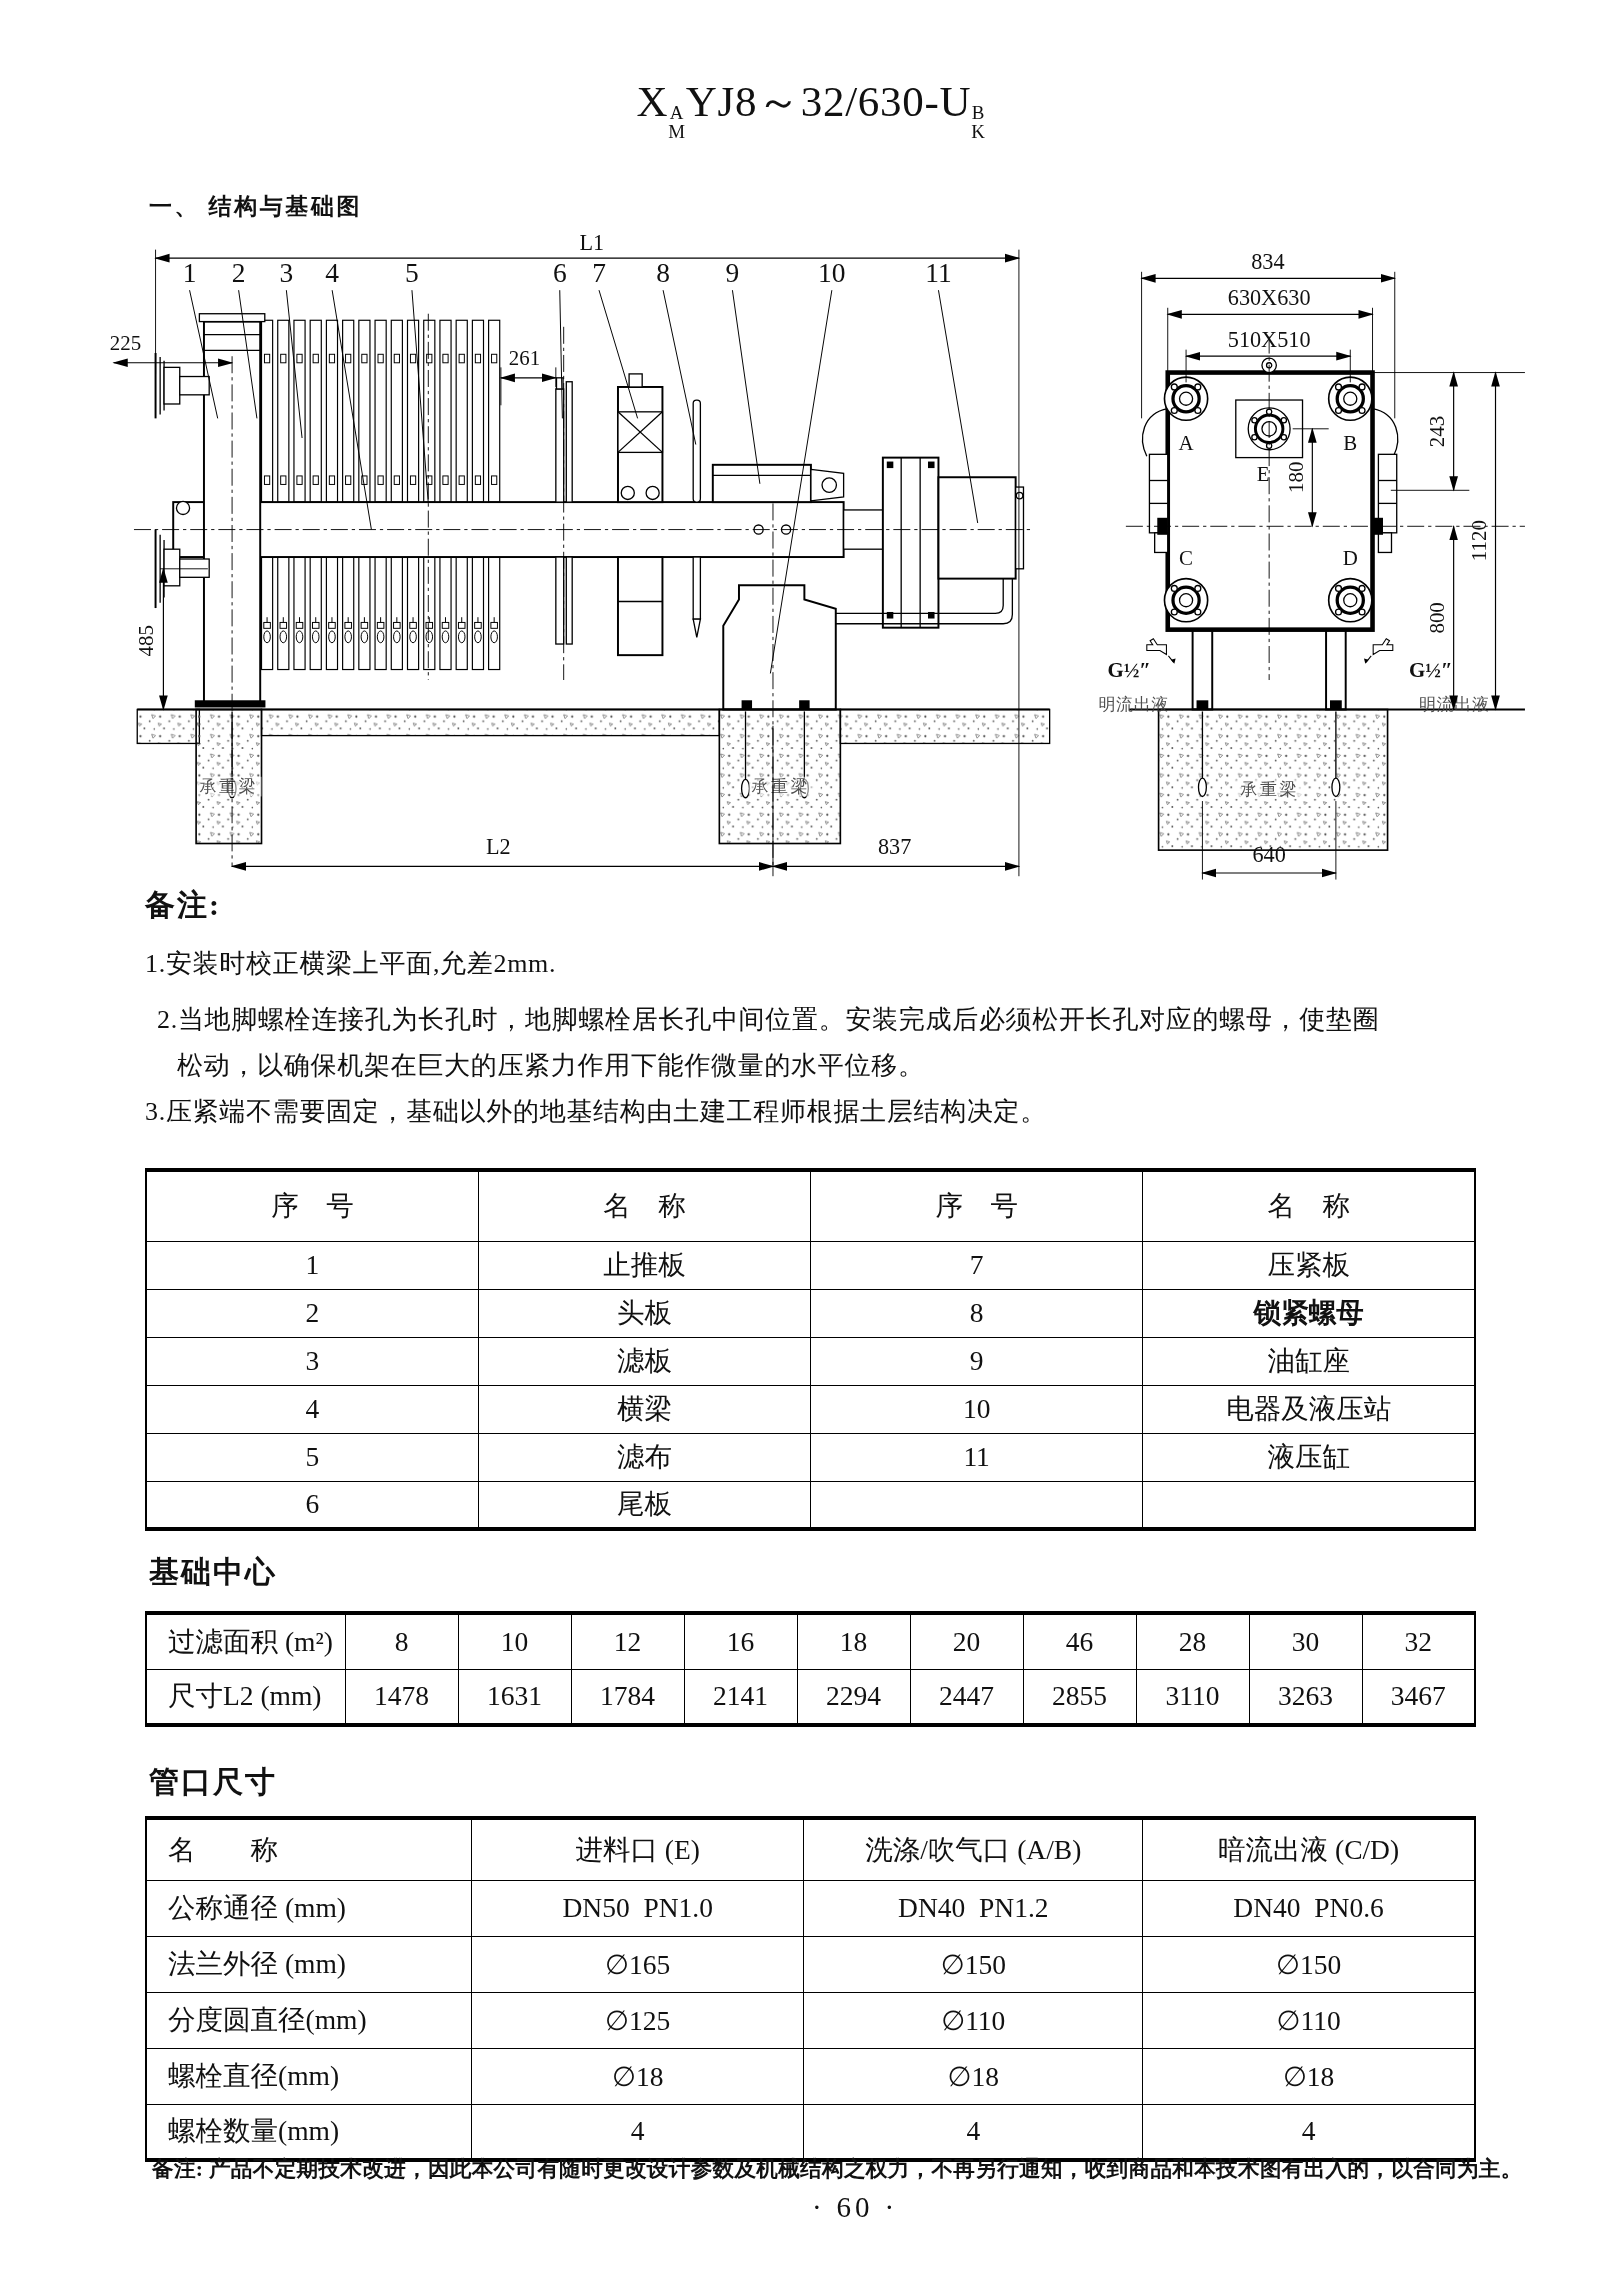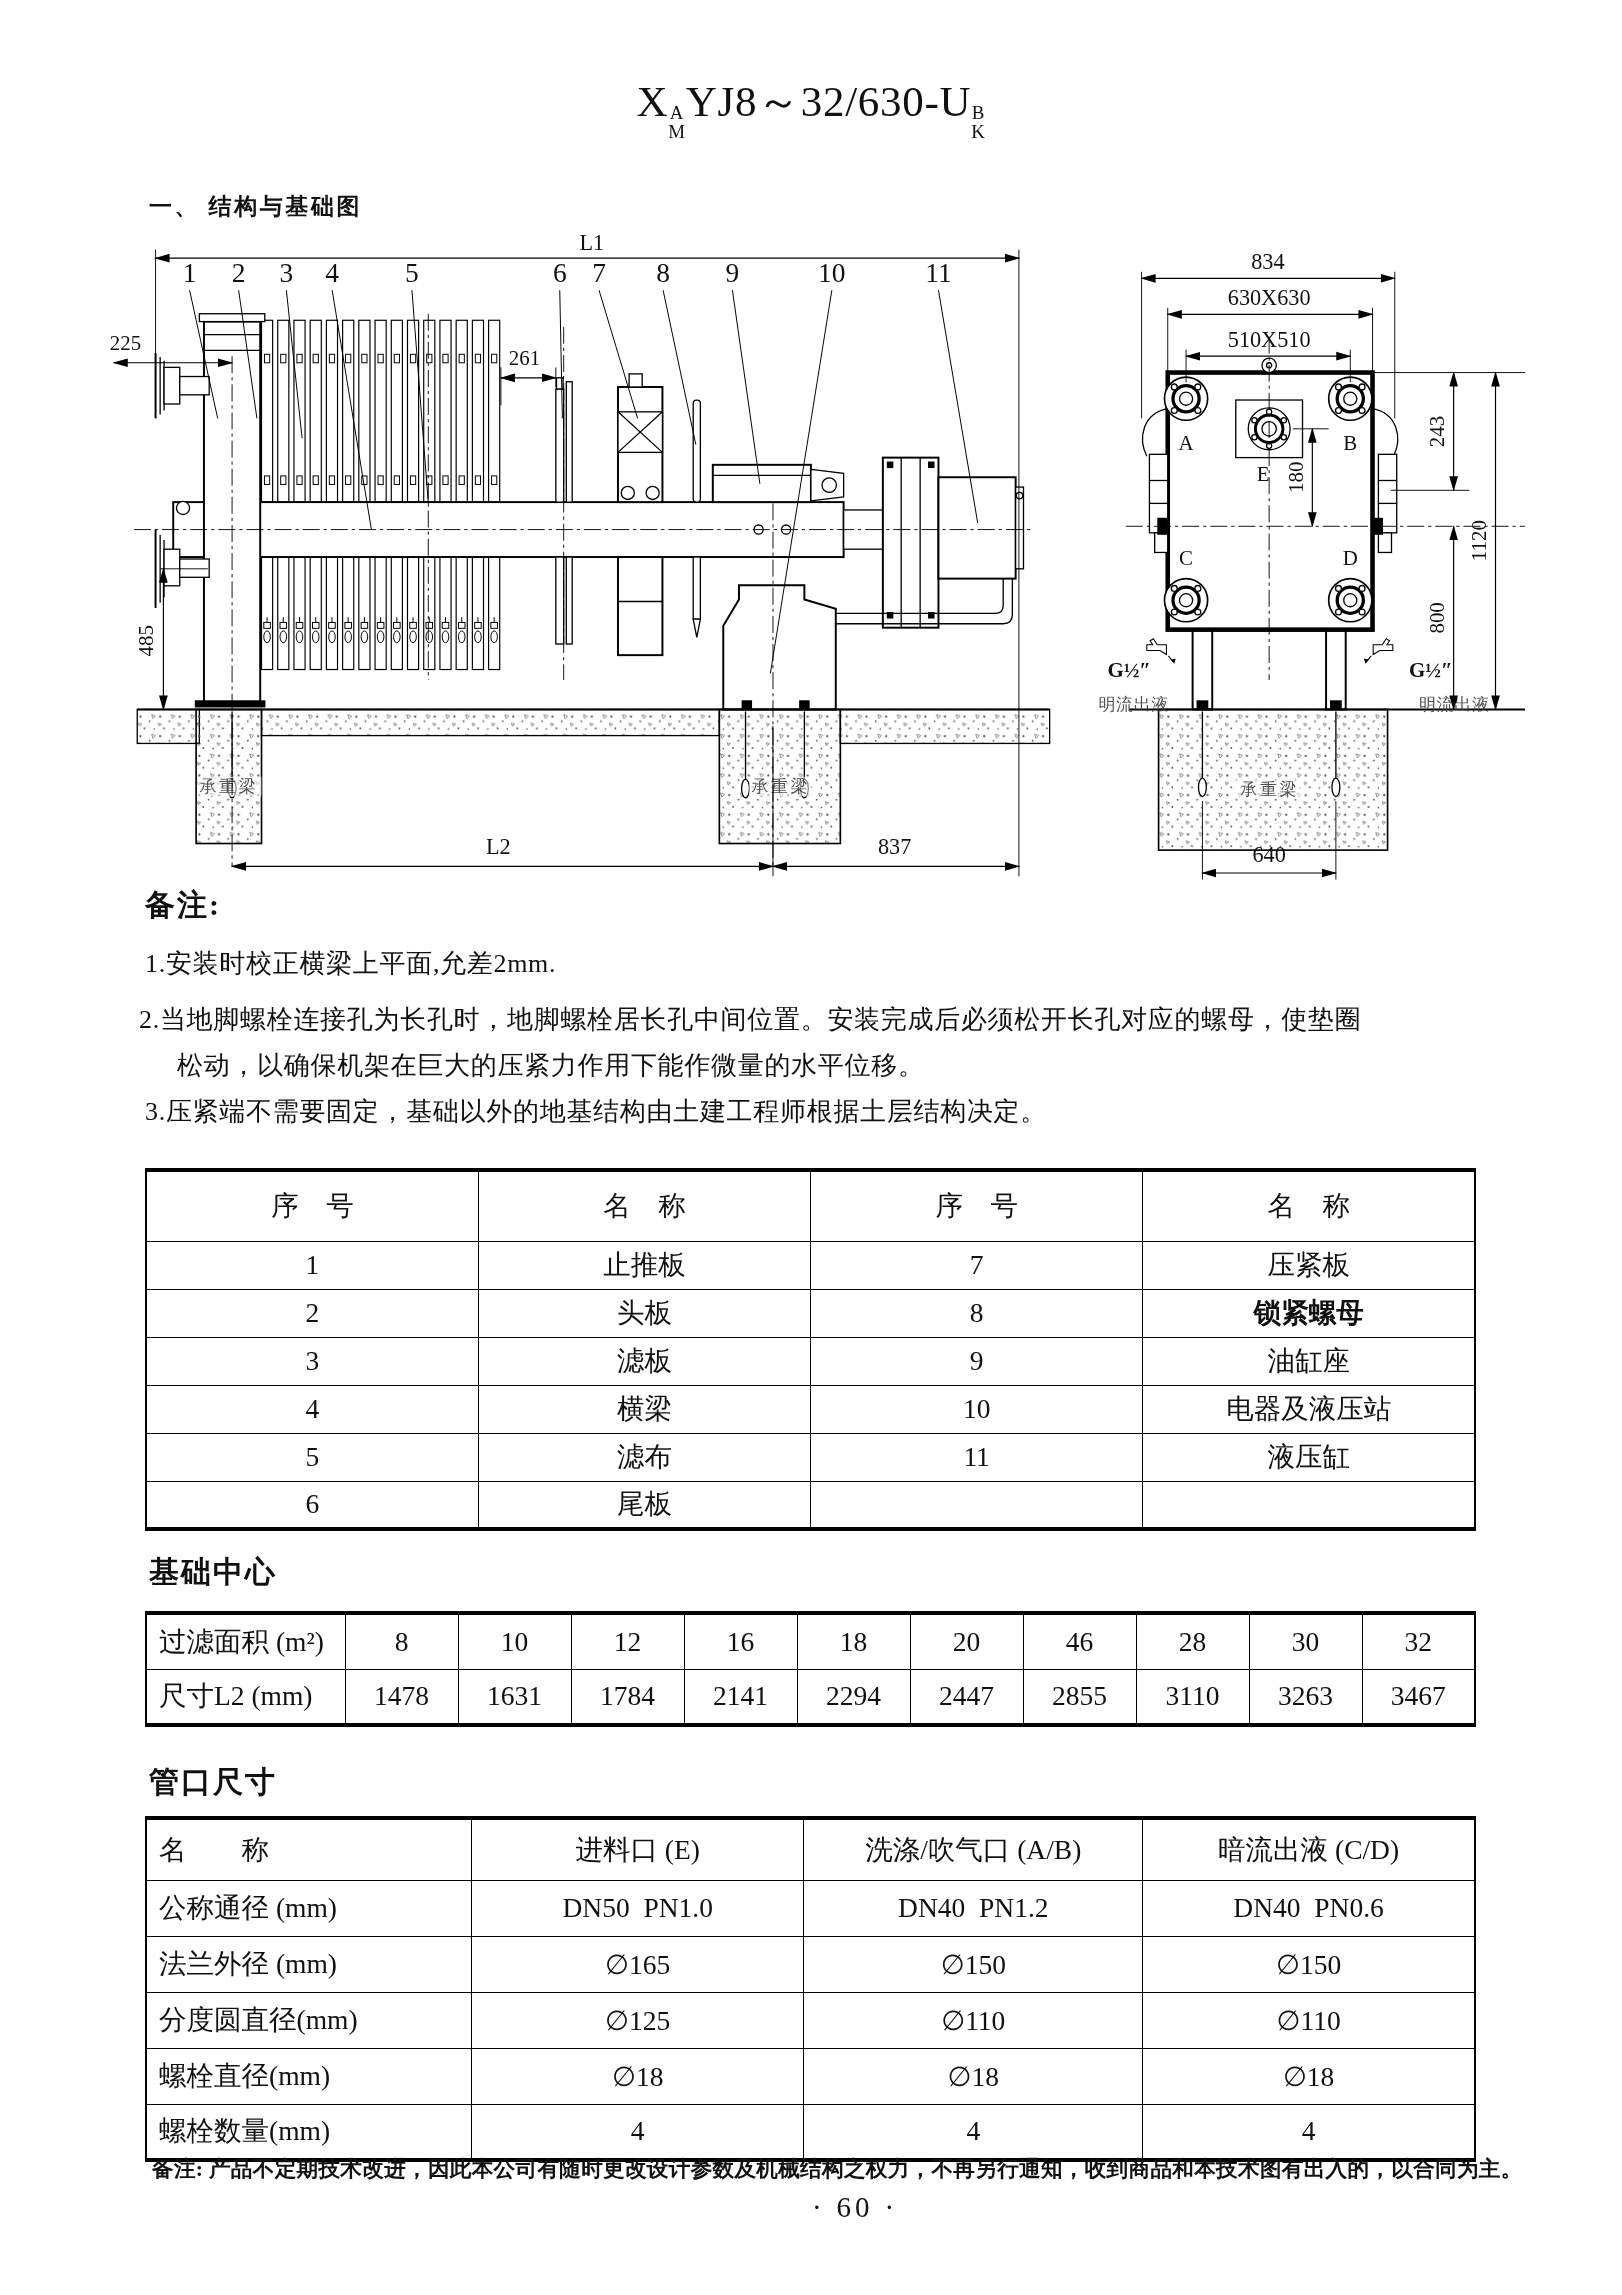--- a/index.html
+++ b/index.html
@@ -15,21 +15,21 @@
   .sec-head{left:149px;top:191px;font-size:23px;font-weight:700;letter-spacing:2.6px;}
   .blk-head{font-size:30px;font-weight:700;letter-spacing:2px;}
   .note-line{font-size:26px;letter-spacing:0.7px;white-space:pre;}
   .footer-note{left:152px;top:2154px;font-size:21.6px;font-weight:700;letter-spacing:0.3px;}
   .page-num{left:0;top:2191px;width:1622px;text-align:center;font-size:29px;letter-spacing:3.9px;padding-left:44px;}
   
   table{border-collapse:collapse;table-layout:fixed;background:#fff;}
   td,th{border:1.3px solid #000;font-weight:400;text-align:center;font-size:27.5px;
         font-family:"Liberation Serif","DejaVu Serif",serif;white-space:pre-wrap;padding:0 3.9px;box-sizing:border-box;}
   .tbl{border:2px solid #000;border-top:4.6px solid #000;border-bottom:4.6px solid #000;}
-  .lft{text-align:left;padding-left:12px;}
+  .lft{text-align:left;padding-left:21px;}
   .b{font-weight:700;}
   
   .o2{fill:#fff;stroke:#000;stroke-width:2;}
   .o3{fill:#fff;stroke:#000;stroke-width:3;}
   .ln{stroke:#000;stroke-width:2;fill:none;}
   .thk{stroke:#000;stroke-width:3;fill:none;}
   .dim{stroke:#000;stroke-width:1.8;fill:none;}
   .ext{stroke:#000;stroke-width:1.4;fill:none;}
   .ldr{stroke:#000;stroke-width:1.5;fill:none;}
   .cl{stroke:#000;stroke-width:1.4;fill:none;stroke-dasharray:26 6 5 6;}
@@ -419,21 +419,21 @@
 
     <line x1="207" y1="885" x2="207" y2="1005" class="ext"></line>
     <line x1="411" y1="885" x2="411" y2="1005" class="ext"></line>
     <line x1="207" y1="995" x2="411" y2="995" class="dim" marker-start="url(#arR)" marker-end="url(#arR)"></line>
     <text x="309" y="978" class="dimt34" text-anchor="middle">640</text>
   </g>
 </svg>
 
 <div class="abs blk-head" style="left:145px;top:885px;">备注:</div>
 <div class="abs note-line" style="left:145px;top:946px;">1.安装时校正横梁上平面,允差2mm.</div>
-<div class="abs note-line" style="left:139px;top:1002px;">2.当地脚螺栓连接孔为长孔时，地脚螺栓居长孔中间位置。安装完成后必须松开长孔对应的螺母，使垫圈</div>
+<div class="abs note-line" style="left:157px;top:1002px;">2.当地脚螺栓连接孔为长孔时，地脚螺栓居长孔中间位置。安装完成后必须松开长孔对应的螺母，使垫圈</div>
 <div class="abs note-line" style="left:177px;top:1048px;">松动，以确保机架在巨大的压紧力作用下能作微量的水平位移。</div>
 <div class="abs note-line" style="left:145px;top:1094px;">3.压紧端不需要固定，基础以外的地基结构由土建工程师根据土层结构决定。</div>
 
 <table class="abs tbl" style="left:145px;top:1168px;width:1331px;border-radius:29px;">
   <colgroup>
       <col style="width:25%">
       <col style="width:25%">
       <col style="width:25%">
       <col style="width:25%">
     </colgroup>

